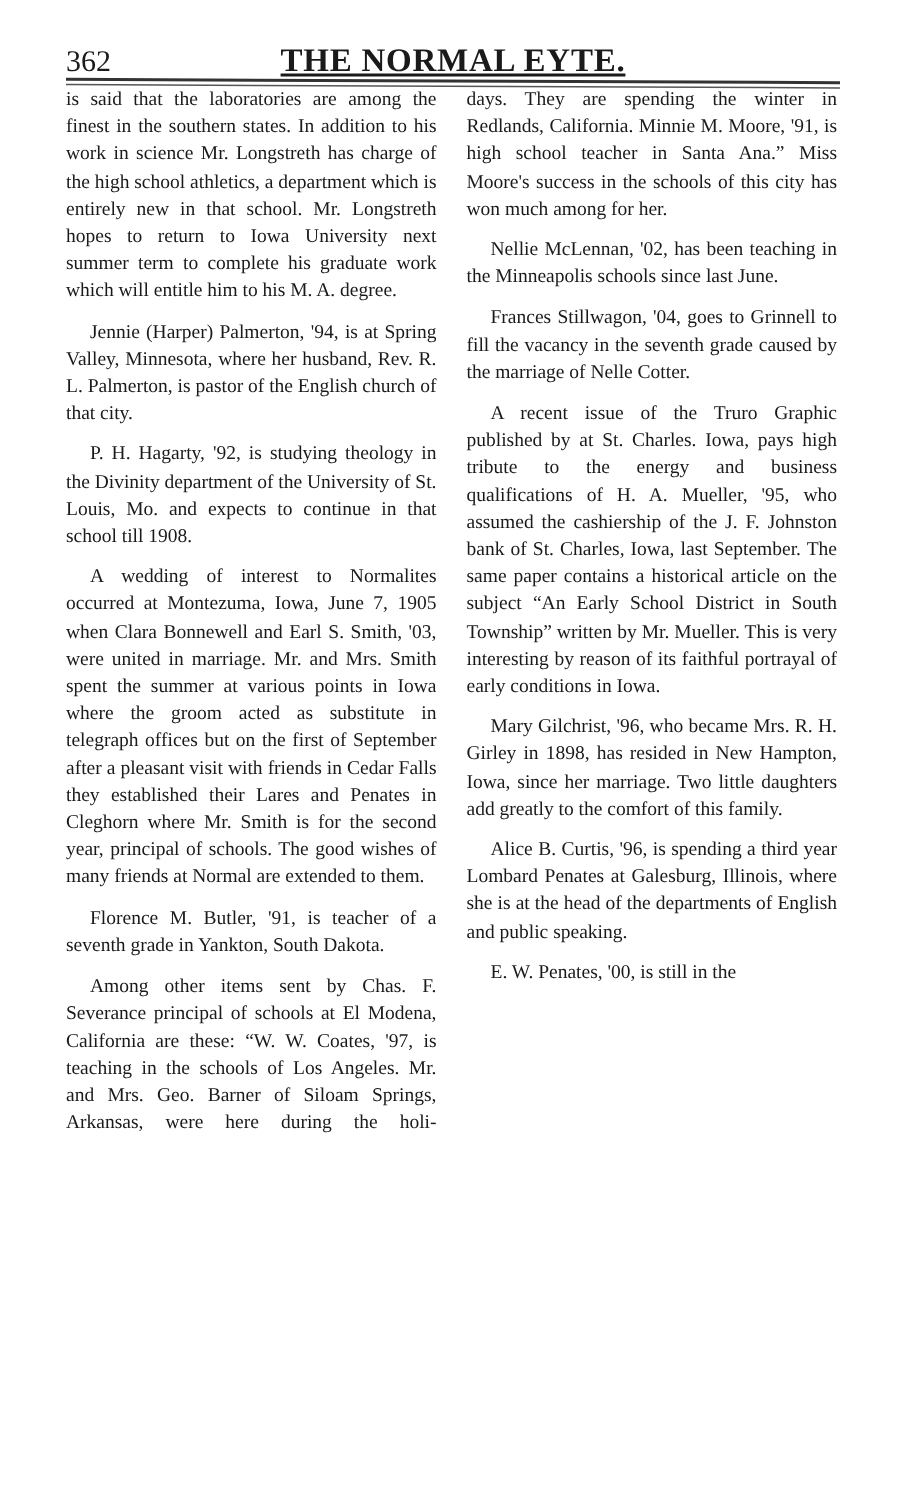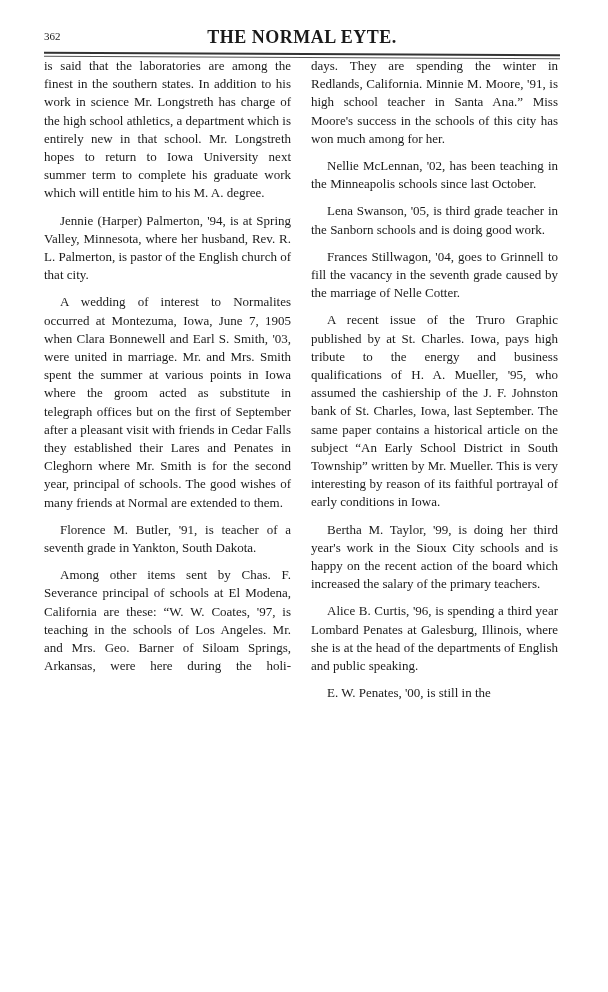--- a/index.html
+++ b/index.html
@@ -2,22 +2,22 @@
 <html><head>
   <meta charset="utf-8">
   <style>
     html, body { margin: 0; padding: 0; }
     body {
       width: 608px; height: 992px; background: #ffffff; overflow: hidden;
       font-family: "Liberation Serif", "DejaVu Serif", serif; color: #1a1a1a;
       position: relative;
     }
     .header { position: absolute; left: 44px; top: 24px; width: 516px; height: 30px; }
-    .page-num { position: absolute; left: 0; top: 6px; font-size: 11px; font-family: "Liberation Serif", serif; }
-    .title { position: absolute; left: 0; right: 0; top: 3px; text-align: center; font-size: 18px; font-weight: bold; letter-spacing: 0.5px; font-family: "Liberation Serif", serif; }
+    .page-num { position: absolute; left: 0; top: 6px; font-size: 20px; font-family: "Liberation Serif", serif; }
+    .title { position: absolute; left: 0; right: 0; top: 3px; text-align: center; font-size: 22px; font-weight: bold; letter-spacing: 0.5px; font-family: "Liberation Serif", serif; text-decoration: underline; }
     .rule { position: absolute; left: 44px; width: 516px; height: 0; border-top: 2px solid #333; top: 53px; transform: rotate(0.25deg); }
     .rule2 { position: absolute; left: 44px; width: 516px; border-top: 1px solid #555; top: 57px; transform: rotate(0.25deg); }
     .col { position: absolute; top: 57px; font-size: 13px; line-height: 18.2px; text-align: justify; }
     .col.left { left: 44px; width: 247px; }
     .col.right { left: 311px; width: 247px; }
     .col p { margin: 0 0 9px 0; text-indent: 16px; hyphens: manual; }
     .col p.cont { text-indent: 0; }
     .col p.last-open { text-align-last: justify; }
   </style>
 </head>
@@ -26,27 +26,27 @@
 <div class="header">
   <span class="page-num">362</span>
   <div class="title">THE NORMAL EYTE.</div>
 </div>
 <div class="rule"></div>
 <div class="rule2"></div>
 
 <div class="col left">
   <p class="cont">is said that the laboratories are among the finest in the southern states. In addition to his work in science Mr. Longstreth has charge of the high school athletics, a department which is entirely new in that school. Mr. Longstreth hopes to return to Iowa University next summer term to com­plete his graduate work which will en­title him to his M. A. degree.</p>
   <p>Jennie (Harper) Palmerton, '94, is at Spring Valley, Minnesota, where her husband, Rev. R. L. Palmerton, is pastor of the English church of that city.</p>
+  <p>P. H. Hagarty, '92, is studying the­ology in the Divinity department of the University of St. Louis, Mo. and expects to continue in that school till 1908.</p>
   <p>A wedding of interest to Normal­ites occurred at Montezuma, Iowa, June 7, 1905 when Clara Bonnewell and Earl S. Smith, '03, were united in marriage. Mr. and Mrs. Smith spent the summer at various points in Iowa where the groom acted as substitute in telegraph offices but on the first of September after a pleas­ant visit with friends in Cedar Falls they established their Lares and Penates in Cleghorn where Mr. Smith is for the second year, principal of schools. The good wishes of many friends at Normal are extended to them.</p>
   <p>Florence M. Butler, '91, is teacher of a seventh grade in Yankton, South Dakota.</p>
   <p class="last-open">Among other items sent by Chas. F. Severance principal of schools at El Modena, California are these: “W. W. Coates, '97, is teaching in the schools of Los Angeles. Mr. and Mrs. Geo. Barner of Siloam Springs, Arkansas, were here during the holi-</p>
 </div>
 
 <div class="col right">
   <p class="cont">days. They are spending the winter in Redlands, California. Minnie M. Moore, '91, is high school teacher in Santa Ana.” Miss Moore's success in the schools of this city has won much among for her.</p>
-  <p>Nellie McLennan, '02, has been teaching in the Minneapolis schools since last October.</p>
-  <p>Lena Swanson, '05, is third grade teacher in the Sanborn schools and is doing good work.</p>
+  <p>Nellie McLennan, '02, has been teaching in the Minneapolis schools since last June.</p>
   <p>Frances Stillwagon, '04, goes to Grinnell to fill the vacancy in the seventh grade caused by the mar­riage of Nelle Cotter.</p>
   <p>A recent issue of the Truro Graph­ic published by at St. Charles. Iowa, pays high tribute to the energy and business qualifications of H. A. Muel­ler, '95, who assumed the cashiership of the J. F. Johnston bank of St. Charles, Iowa, last September. The same paper contains a historical ar­ticle on the subject “An Early School District in South Township” written by Mr. Mueller. This is very inter­esting by reason of its faithful por­trayal of early conditions in Iowa.</p>
-  <p>Bertha M. Taylor, '99, is doing her third year's work in the Sioux City schools and is happy on the recent action of the board which increased the salary of the primary teachers.</p>
+  <p>Mary Gilchrist, '96, who became Mrs. R. H. Girley in 1898, has resided in New Hampton, Iowa, since her marriage. Two little daughters add greatly to the comfort of this family.</p>
   <p>Alice B. Curtis, '96, is spending a third year Lombard Penates at Gales­burg, Illinois, where she is at the head of the departments of English and public speaking.</p>
   <p>E. W. Penates, '00, is still in the</p>
 </div>
 
 </body></html>

